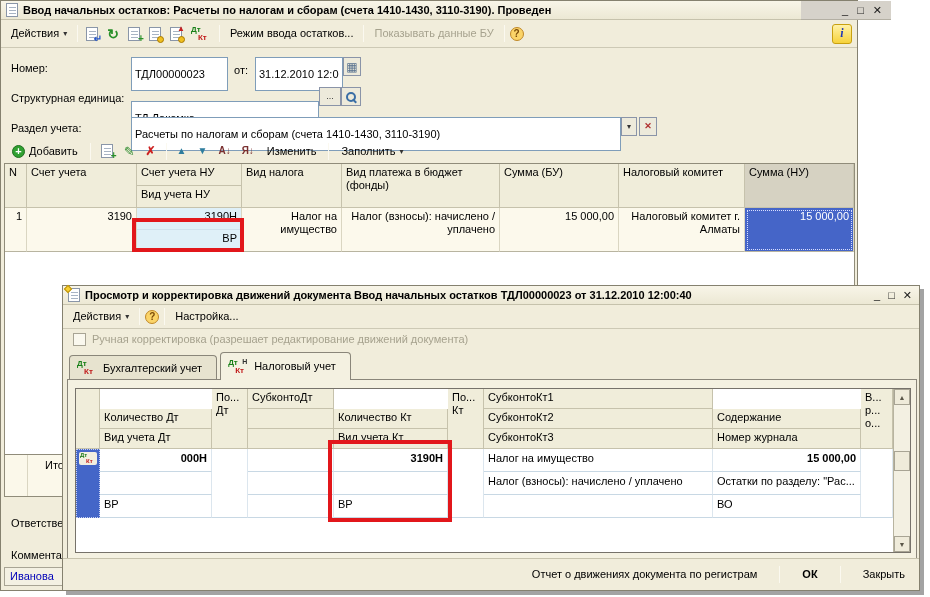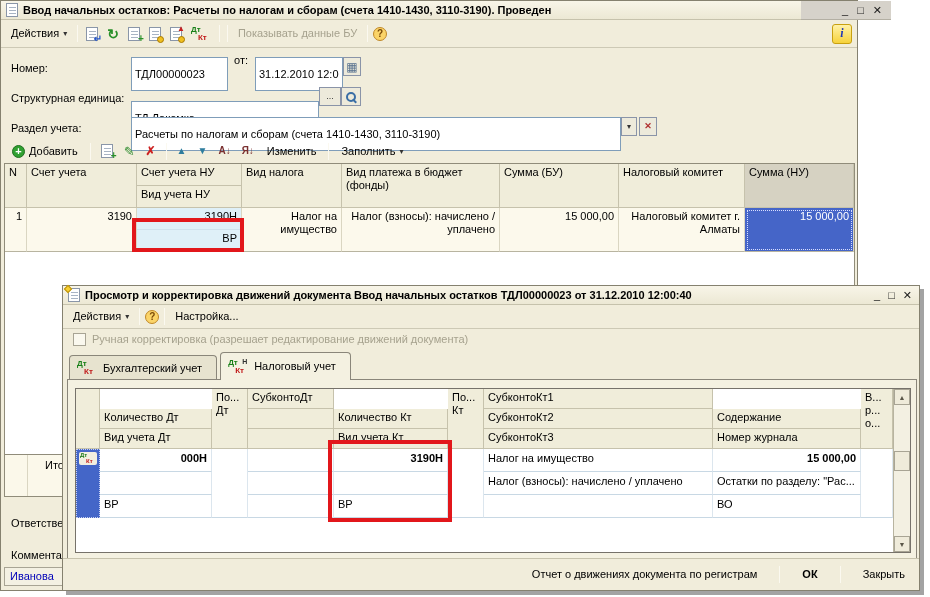--- a/index.html
+++ b/index.html
@@ -155,30 +155,31 @@
             <span class="coin2 red">▲</span>
           </span>
         </span>
       <span class="ibtn">
         <span class="dtkt">
           <span class="dt">Дт</span>
           <span class="kt">Кт</span>
         </span>
       </span>
       <span class="vsep"></span>
+      <span class="tbtn">Режим ввода остатков...</span>
       <span class="vsep"></span>
       <span class="tbtn dis">Показывать данные БУ</span>
       <span class="vsep"></span>
       <span class="qc">?</span>
       <span class="infob">i</span>
     </div>
 
     <span class="flabel" style="left:10px;top:61px;">Номер:</span>
     <input class="tinput" style="left: 130px; top: 56px; width: 97px;" value="ТДЛ00000023">
-    <span class="flabel" style="left:233px;top:53px;text-align:center;">от:</span>
+    <span class="flabel" style="left:233px;top:63px;text-align:center;">от:</span>
     <input class="tinput" style="left: 254px; top: 56px; width: 88px;" value="31.12.2010 12:00:40">
     <span class="sqbtn" style="left:342px;top:56px;width:18px;">
         <span class="cal">▦</span>
       </span>
 
     <span class="flabel" style="left:10px;top:91px;">Структурная единица:</span>
     <input class="tinput" style="left: 130px; top: 100px; width: 188px;" value="ТД Лакомка">
     <span class="sqbtn" style="left:318px;top:86px;width:22px;">...</span>
     <span class="sqbtn" style="left:340px;top:86px;width:20px;">
         <span class="mag"></span>

